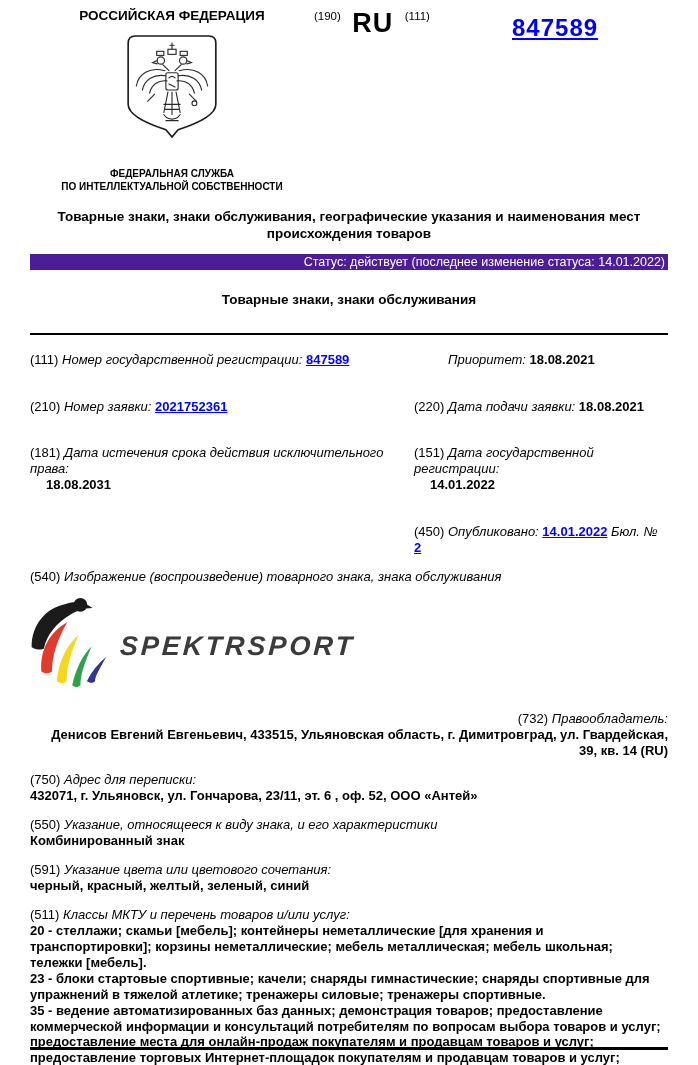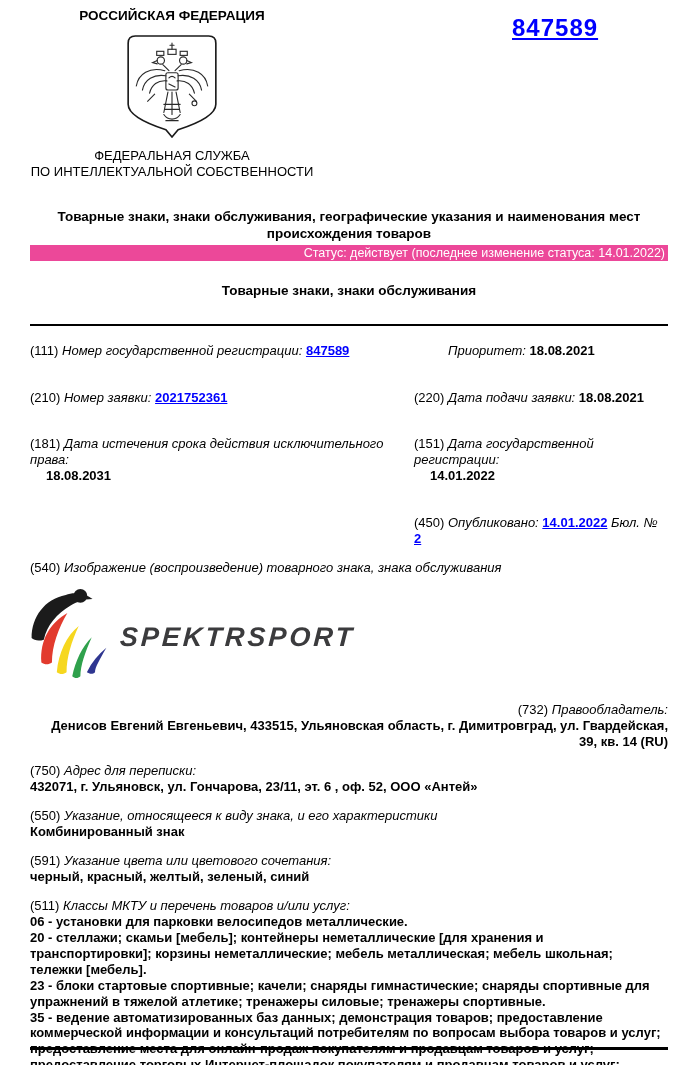--- a/index.html
+++ b/index.html
@@ -5,31 +5,31 @@
   html,body{margin:0;padding:0;background:#fff;}
   body{width:698px;height:1065px;position:relative;overflow:hidden;
        font-family:"Liberation Sans",sans-serif;color:#000;}
   .page{position:absolute;inset:0;padding:6px 30px 0 30px;box-sizing:border-box;}
 
   
   .hdr{position:relative;height:184px;}
   .hdr-left{position:absolute;left:0;top:2px;width:284px;text-align:center;}
   .country{font-weight:bold;font-size:13.5px;}
   .emblem{margin-top:12px;}
-  .agency{margin-top:5px;font-weight:normal;font-size:13px;line-height:1.25;}
+  .agency{margin-top:25px;font-weight:bold;font-size:10px;line-height:1.25;}
   .hdr-mid{position:absolute;left:284px;top:2px;white-space:nowrap;}
   .hdr-mid .smallcode{font-size:11.5px;vertical-align:12px;}
   .hdr-mid .ru{font-size:27px;font-weight:bold;letter-spacing:1px;margin:0 7px;}
   .hdr-right{position:absolute;left:482px;top:8px;}
   .reg-link{font-size:24px;font-weight:bold;color:#0000fe;text-decoration:underline;
             letter-spacing:1px;cursor:pointer;}
 
   .doc-type{margin-top:19px;text-align:center;font-weight:bold;font-size:13.5px;
             line-height:1.25;padding:0 4px;}
-  .status{margin-top:2px;background:#ec4899;color:#fff;font-size:12.5px;height:16px;
+  .status{margin-top:11px;background:#4c1d95;color:#fff;font-size:12.5px;height:16px;
           line-height:16px;text-align:right;padding-right:3px;}
   .sec-title{margin-top:22px;text-align:center;font-weight:bold;font-size:13.5px;}
   .rule{margin-top:26px;border-top:2px solid #000;height:0;}
   .rule-bottom{position:absolute;left:30px;right:30px;bottom:15px;border-top:3px solid #000;}
 
   
   .fields{margin-top:17px;display:grid;grid-template-columns:384px 1fr;row-gap:31px;}
   .cell{font-size:13px;line-height:1.22;}
   .cell.prio{padding-left:34px;}
   .lbl{font-style:italic;font-weight:normal;}
@@ -85,20 +85,25 @@
             <path d="M38,84 h12"></path>
           </g>
         </svg>
       </div>
       <div class="agency">
         <div>ФЕДЕРАЛЬНАЯ СЛУЖБА</div>
         <div>ПО ИНТЕЛЛЕКТУАЛЬНОЙ СОБСТВЕННОСТИ</div>
       </div>
     </div>
 
+    <div class="hdr-mid">
+      <span class="smallcode">(190)</span>
+      <span class="ru">RU</span>
+      <span class="smallcode">(111)</span>
+    </div>
 
     <div class="hdr-right">
       <a class="reg-link">847589</a>
     </div>
   </div>
 
   <div class="doc-type">Товарные знаки, знаки обслуживания, географические указания и наименования мест происхождения товаров</div>
 
   <div class="status">Статус: действует (последнее изменение статуса: 14.01.2022)</div>
 
@@ -188,21 +193,20 @@
   <div class="sect">
     <span class="code">(591)</span>
     <span class="lbl">Указание цвета или цветового сочетания:</span>
     <div class="val-block">черный, красный, желтый, зеленый, синий</div>
   </div>
 
   <div class="sect">
     <span class="code">(511)</span>
     <span class="lbl">Классы МКТУ и перечень товаров и/или услуг:</span>
     <div class="classes">
-      <div>06 - установки для парковки велосипедов металлические.</div>
       <div>20 - стеллажи; скамьи [мебель]; контейнеры неметаллические [для хранения и транспортировки]; корзины неметаллические; мебель металлическая; мебель школьная; тележки [мебель].</div>
       <div>23 - блоки стартовые спортивные; качели; снаряды гимнастические; снаряды спортивные для упражнений в тяжелой атлетике; тренажеры силовые; тренажеры спортивные.</div>
       <div>35 - ведение автоматизированных баз данных; демонстрация товаров; предоставление коммерческой информации и консультаций потребителям по вопросам выбора товаров и услуг; предоставление места для онлайн-продаж покупателям и продавцам товаров и услуг; предоставление торговых Интернет-площадок покупателям и продавцам товаров и услуг; обновление и поддержка информации в электронных базах данных; услуги оптовой и розничной продажи товаров, в том числе через Интернет-магазины.</div>
     </div>
   </div>
 
   <div class="rule-bottom"></div>
 </div>
 
 </body></html>

